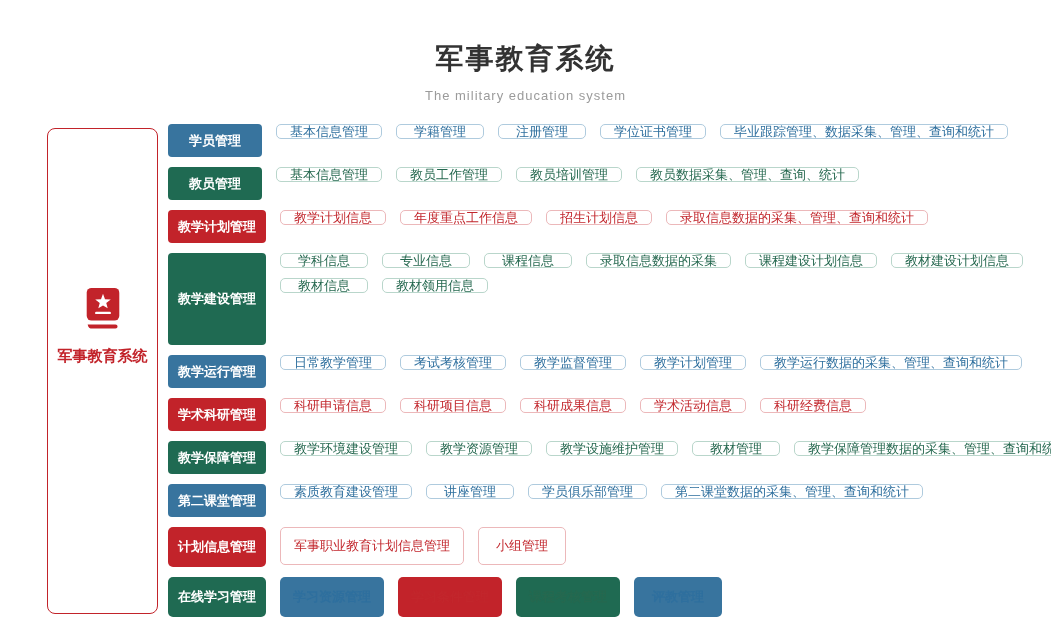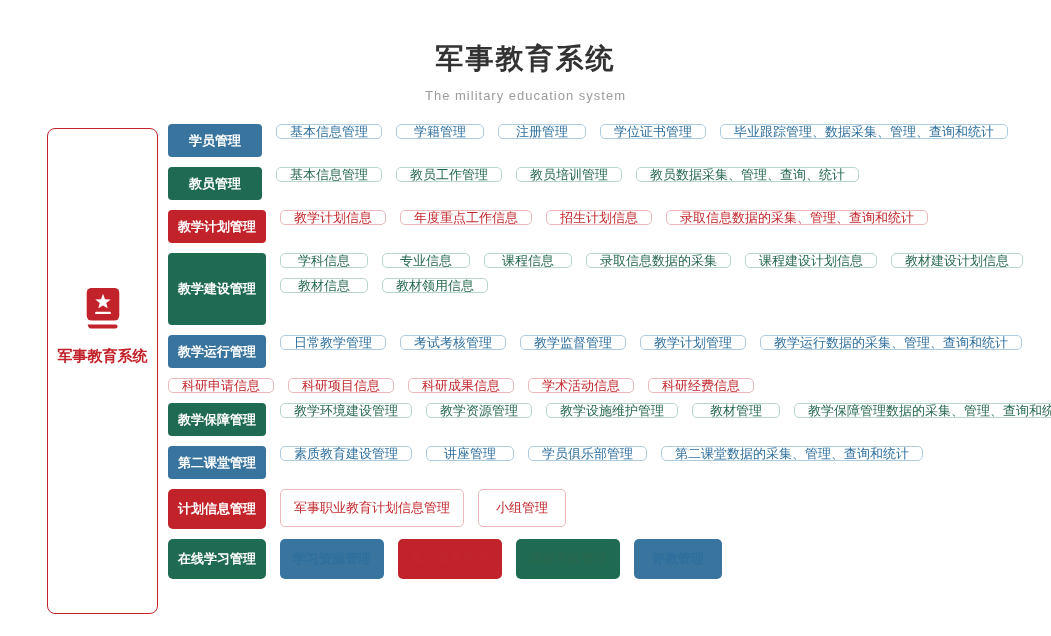--- a/index.html
+++ b/index.html
@@ -28,21 +28,21 @@
   }
   .row{display:flex;align-items:flex-start;gap:14px;}
   .lines{display:flex;flex-direction:column;gap:10px;flex:1;}
   .line{display:flex;gap:14px;flex-wrap:nowrap;}
   .pill{
     min-width:94px;height:33px;border-radius:4px;box-sizing:border-box;
     display:flex;align-items:center;justify-content:center;
     color:#fff;font-size:13px;font-weight:bold;padding:0 10px;white-space:nowrap;
     flex:0 0 auto;cursor:pointer;
   }
-  .pill.tall{height:72px;}
+  .pill.tall{height:92px;}
   .pill.lg{height:40px;border-radius:5px;}
   .item{
     min-width:88px;height:15px;box-sizing:border-box;border-radius:5px;
     display:flex;align-items:center;justify-content:center;
     font-size:13px;padding:0 13px;white-space:nowrap;background:#fff;
     flex:0 0 auto;cursor:pointer;
   }
   .item.lg{height:38px;}
   .item.filled{color:#fff;font-weight:bold;border:none;height:40px;border-radius:5px;}
   
@@ -134,20 +134,21 @@
           <div class="line">
             <div class="item blue">日常教学管理</div>
             <div class="item blue">考试考核管理</div>
             <div class="item blue">教学监督管理</div>
             <div class="item blue">教学计划管理</div>
             <div class="item blue">教学运行数据的采集、管理、查询和统计</div>
           </div>
         </div>
       </div>
       <div class="row">
+        <div class="pill red">学术科研管理</div>
         <div class="lines">
           <div class="line">
             <div class="item red">科研申请信息</div>
             <div class="item red">科研项目信息</div>
             <div class="item red">科研成果信息</div>
             <div class="item red">学术活动信息</div>
             <div class="item red">科研经费信息</div>
           </div>
         </div>
       </div>

